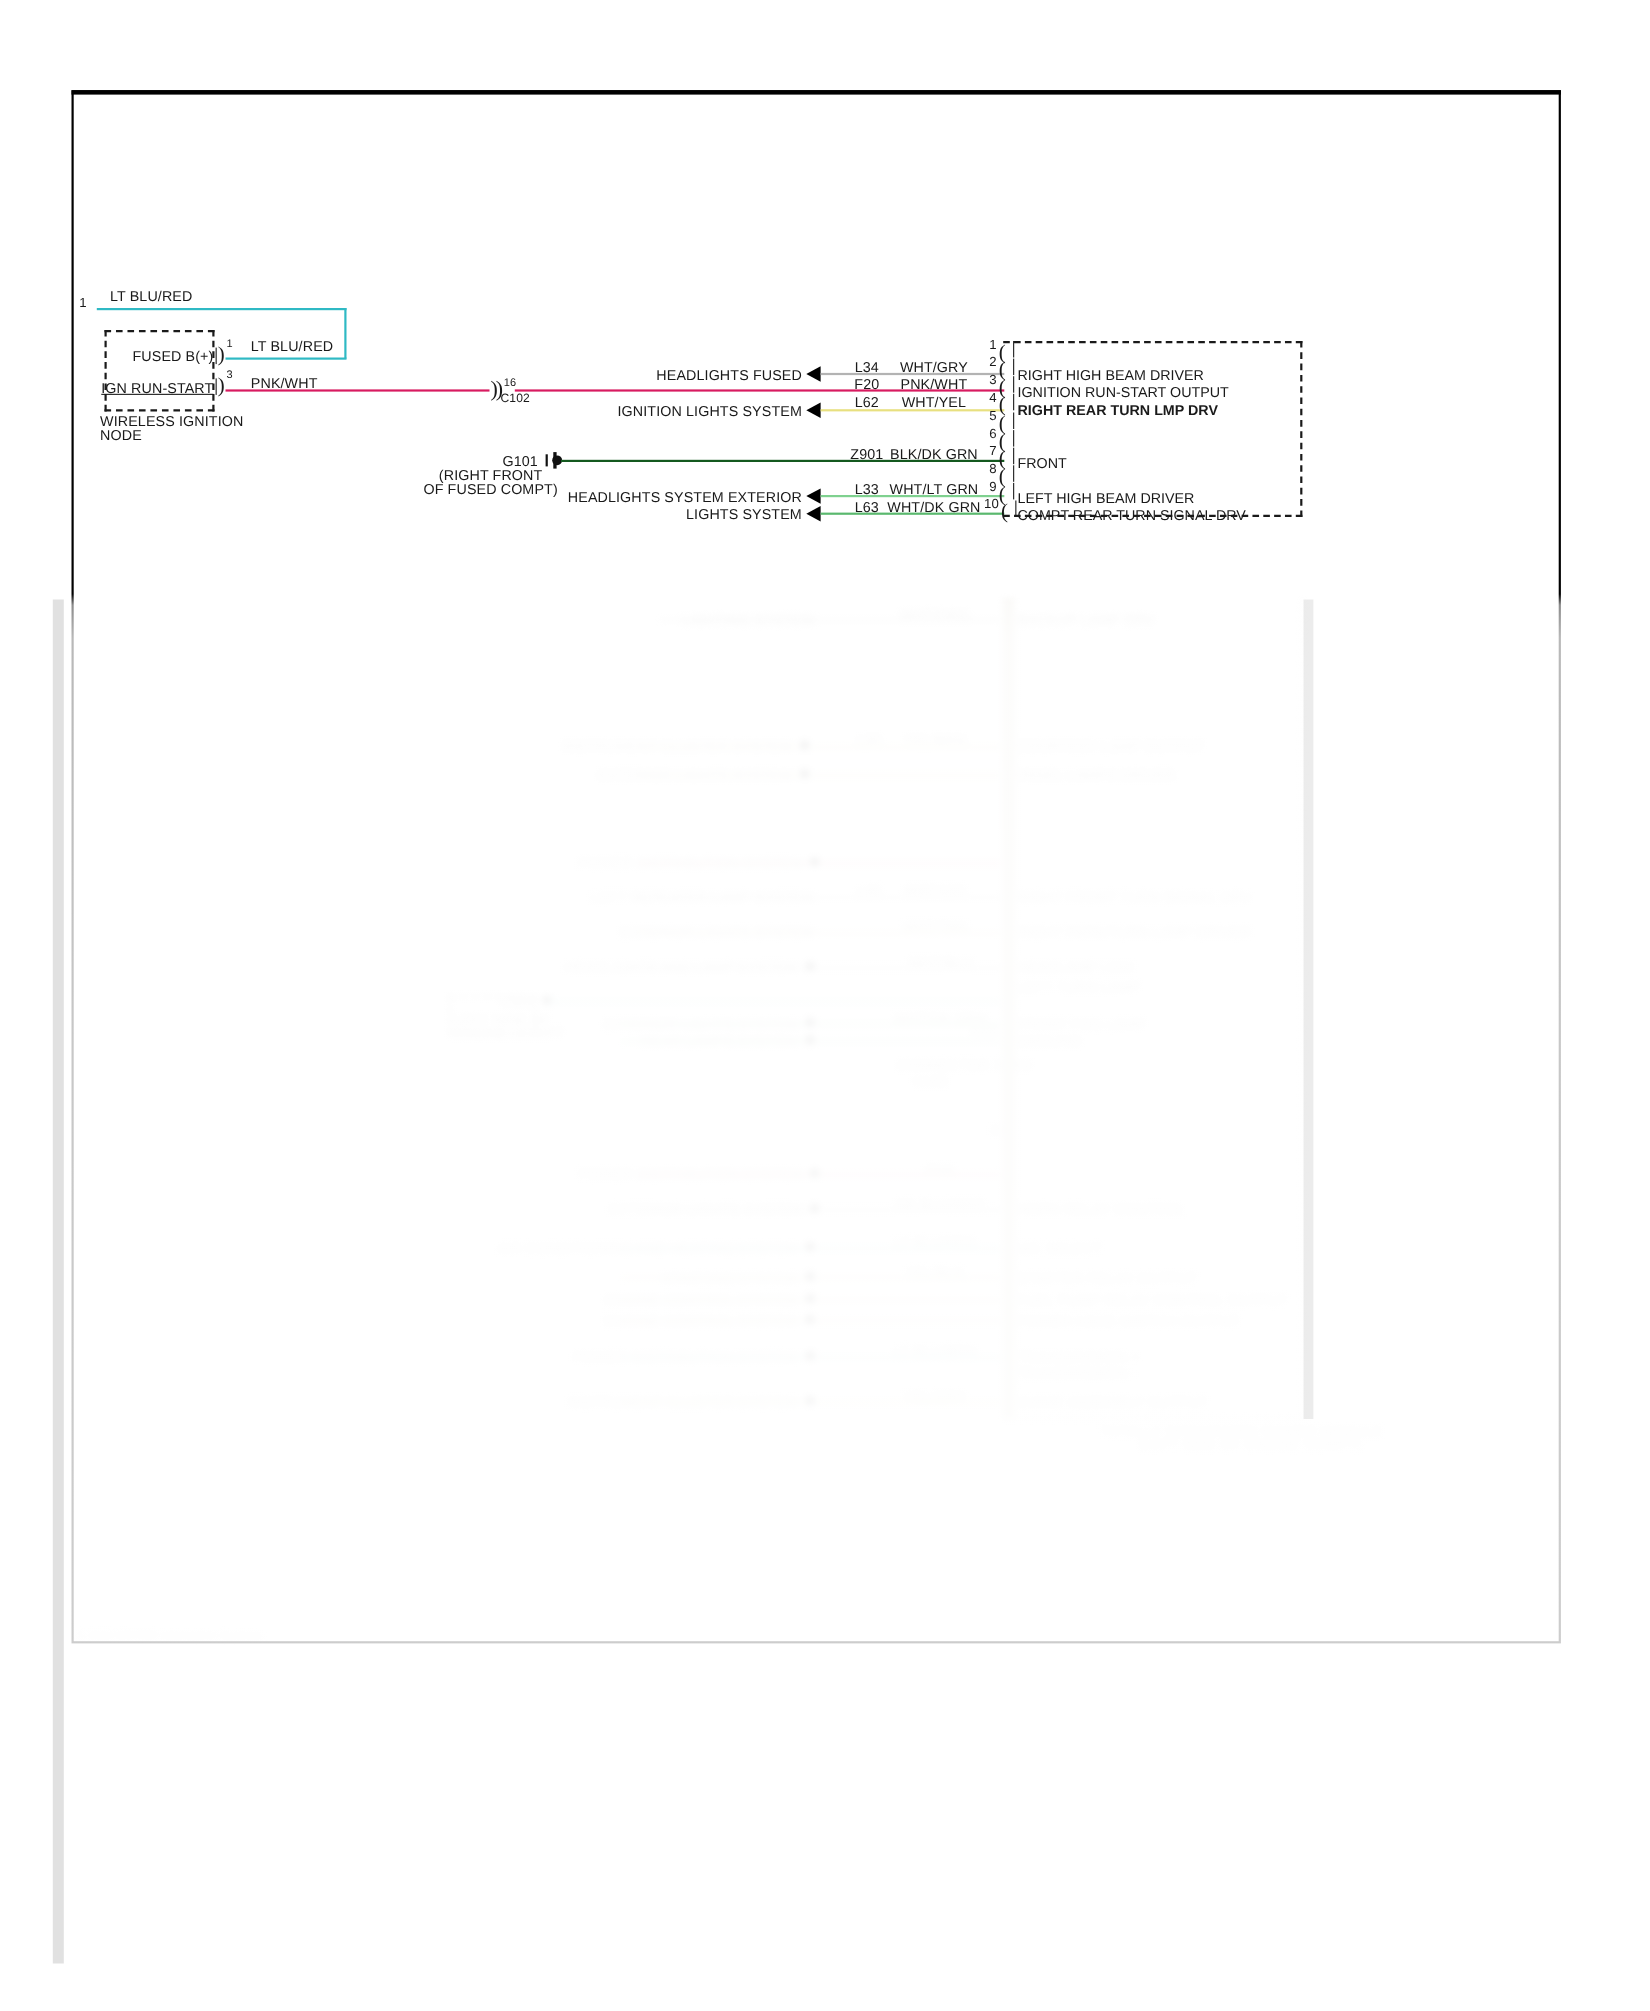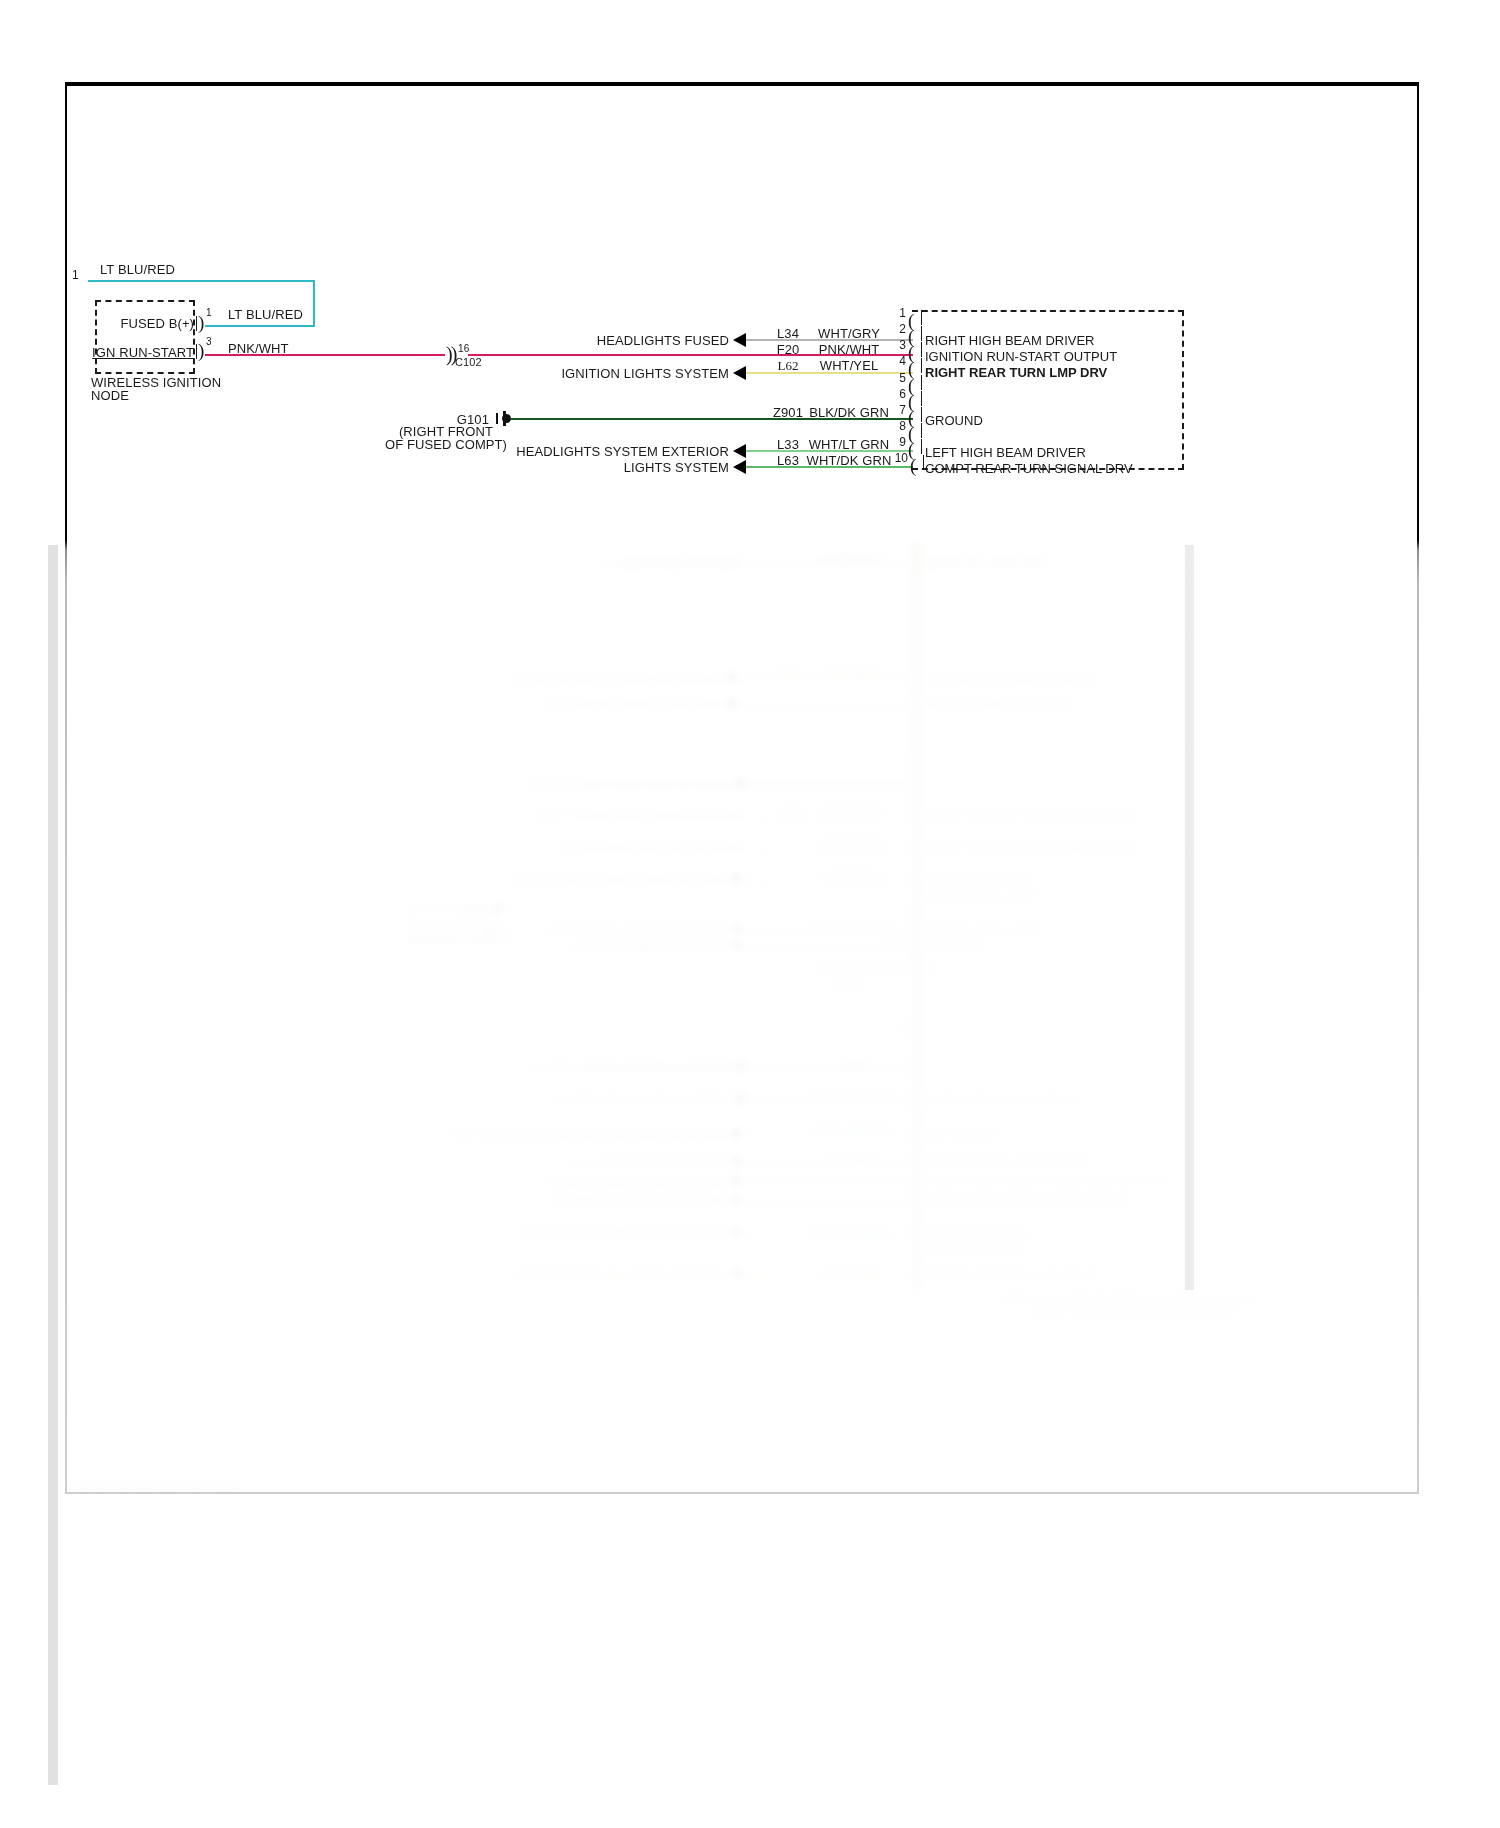--- a/index.html
+++ b/index.html
@@ -267,21 +267,21 @@
   <div class="lbl r" style="left:729px; top:460px;">LIGHTS SYSTEM</div>
   <div class="arrow-left" style="left:733px; top:460px;"></div>
   <div class="wire" style="left:746px; top:466px; width:167px; border-top-color:#5ab86e;"></div>
 
   <div class="lbl c" style="left:788px; top:326px;">L34</div>
   <div class="lbl c" style="left:849px; top:326px;">WHT/GRY</div>
 
   <div class="lbl c" style="left:788px; top:342px;">F20</div>
   <div class="lbl c" style="left:849px; top:342px;">PNK/WHT</div>
 
-  <div class="lbl c" style="left:788px; top:358px;font-family:Liberation Serif, serif;">L62</div>
+  <div class="lbl c" style="left:788px; top:358px;">L62</div>
   <div class="lbl c" style="left:849px; top:358px;">WHT/YEL</div>
 
   <div class="lbl c" style="left:788px; top:405px;">Z901</div>
   <div class="lbl c" style="left:849px; top:405px;">BLK/DK GRN</div>
 
   <div class="lbl c" style="left:788px; top:437px;">L33</div>
   <div class="lbl c" style="left:849px; top:437px;">WHT/LT GRN</div>
 
   <div class="lbl c" style="left:788px; top:453px;">L63</div>
   <div class="lbl c" style="left:849px; top:453px;">WHT/DK GRN</div>
@@ -311,21 +311,21 @@
   <div class="pin-bracket" style="left:908px; top:376px;">(</div>
   <div class="pin-bar" style="left:921px; top:375px;"></div>
 
   <div class="pin-num" style="left:906px; top:387px;">6</div>
   <div class="pin-bracket" style="left:908px; top:392px;">(</div>
   <div class="pin-bar" style="left:921px; top:391px;"></div>
 
   <div class="pin-num" style="left:906px; top:403px;">7</div>
   <div class="pin-bracket" style="left:908px; top:408px;">(</div>
   <div class="pin-bar" style="left:921px; top:407px;"></div>
-  <div class="pin-name" style="left:925px; top:413px;">GROUND</div>
+  <div class="pin-name" style="left:925px; top:413px;">FRONT</div>
 
   <div class="pin-num" style="left:906px; top:419px;">8</div>
   <div class="pin-bracket" style="left:908px; top:424px;">(</div>
   <div class="pin-bar" style="left:921px; top:423px;"></div>
 
   <div class="pin-num" style="left:906px; top:435px;">9</div>
   <div class="pin-bracket" style="left:908px; top:440px;">(</div>
   <div class="pin-bar" style="left:921px; top:439px;"></div>
   <div class="pin-name" style="left:925px; top:445px;">LEFT HIGH BEAM DRIVER</div>
 

